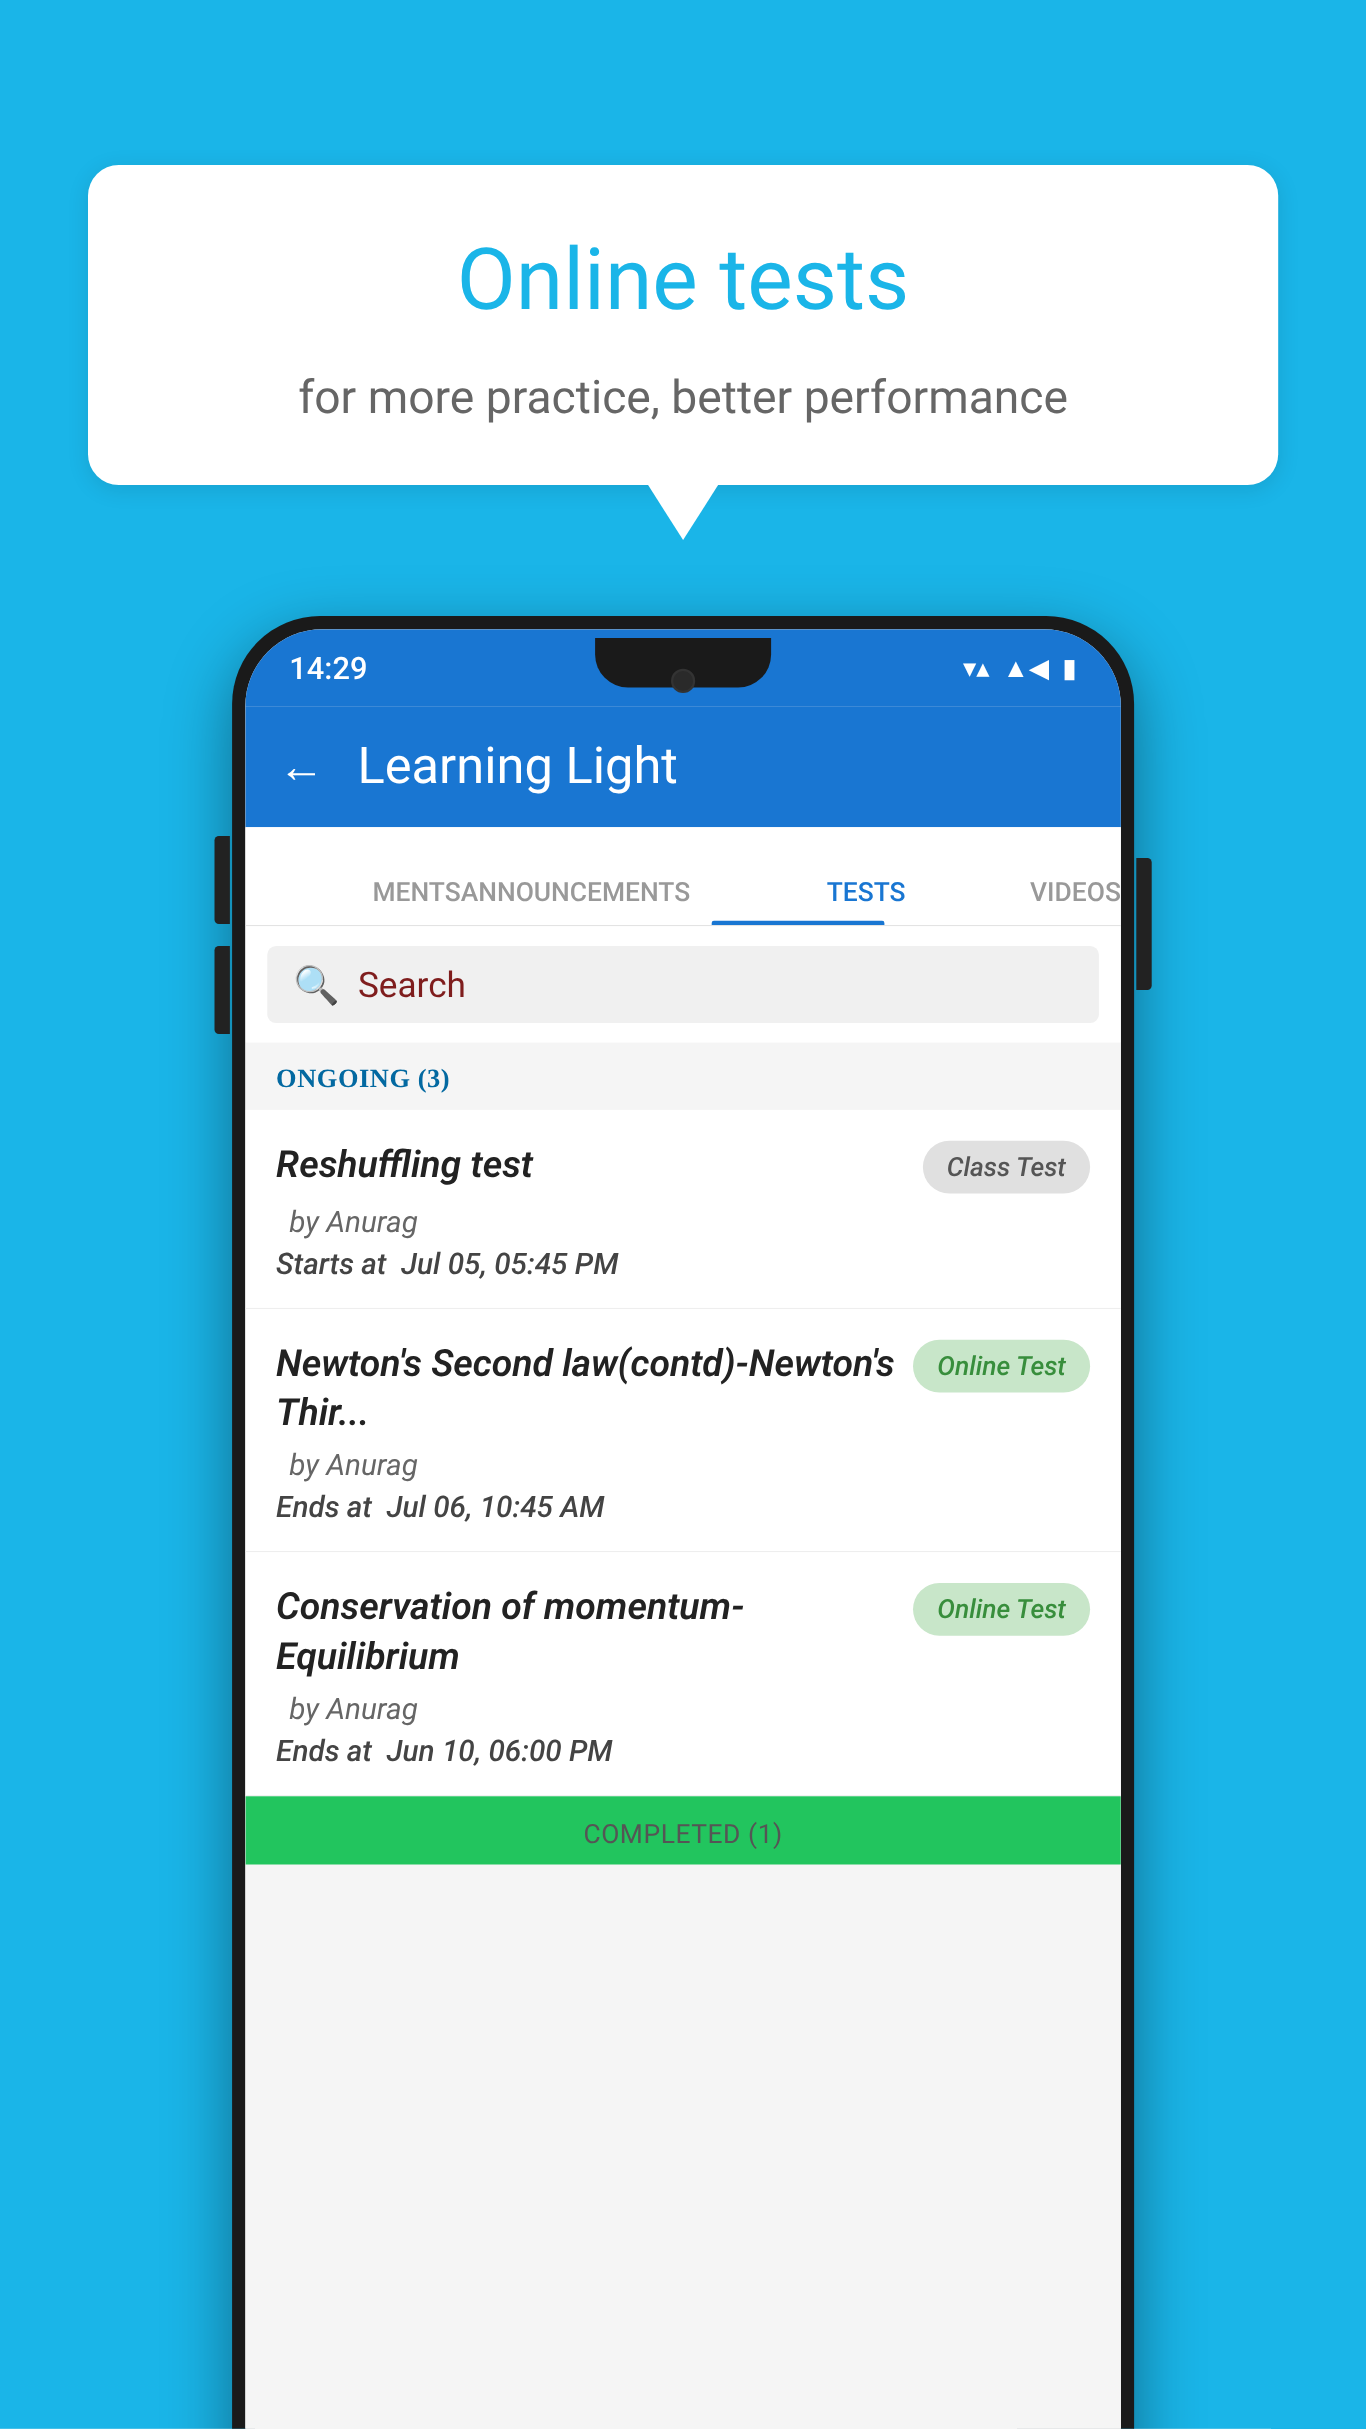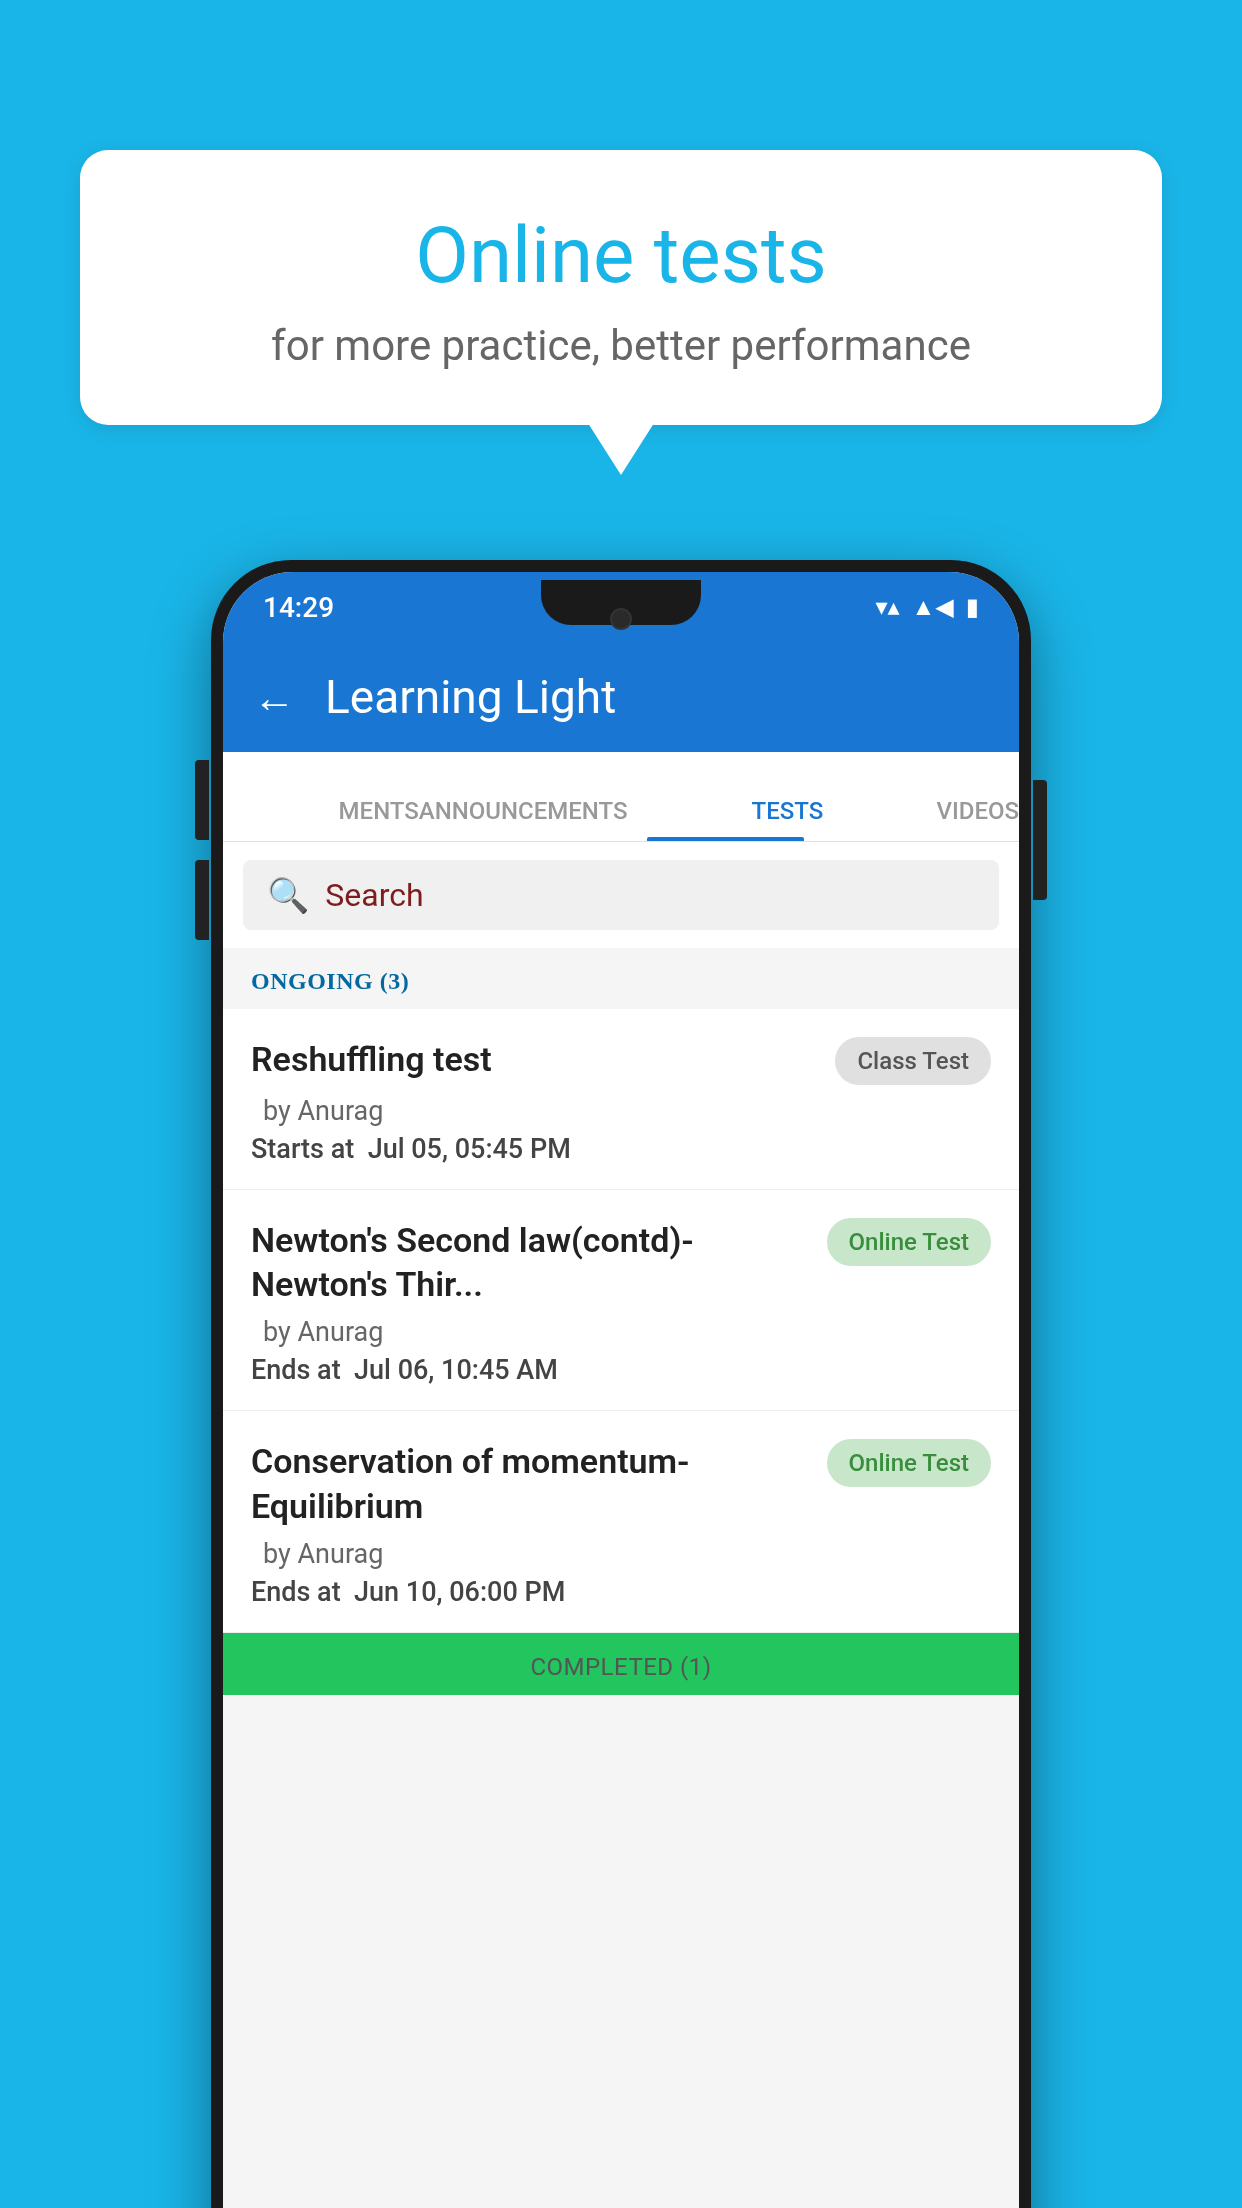--- a/index.html
+++ b/index.html
@@ -36,21 +36,21 @@
       height: 0;
       border-left: 35px solid transparent;
       border-right: 35px solid transparent;
       border-top: 55px solid white;
     }
 
     .bubble-title {
       font-size: 78px;
       color: #1ab5e8;
       font-weight: 400;
-      margin-bottom: 20px;
+      margin-bottom: 36px;
     }
     .bubble-subtitle {
       font-size: 42px;
       color: #666;
       font-weight: 400;
     }
 
     
     .phone-wrapper {
       position: absolute;
@@ -244,20 +244,21 @@
       letter-spacing: 0.5px;
       font-family: Liberation Serif, serif;
     }
 
     
     .test-card {
       background: white;
       margin: 0;
       padding: 28px 28px 24px;
       border-bottom: 1px solid #eee;
+      font-style: italic;
     }
 
     .card-top {
       display: flex;
       justify-content: space-between;
       align-items: flex-start;
       margin-bottom: 10px;
     }
 
     .test-title {

